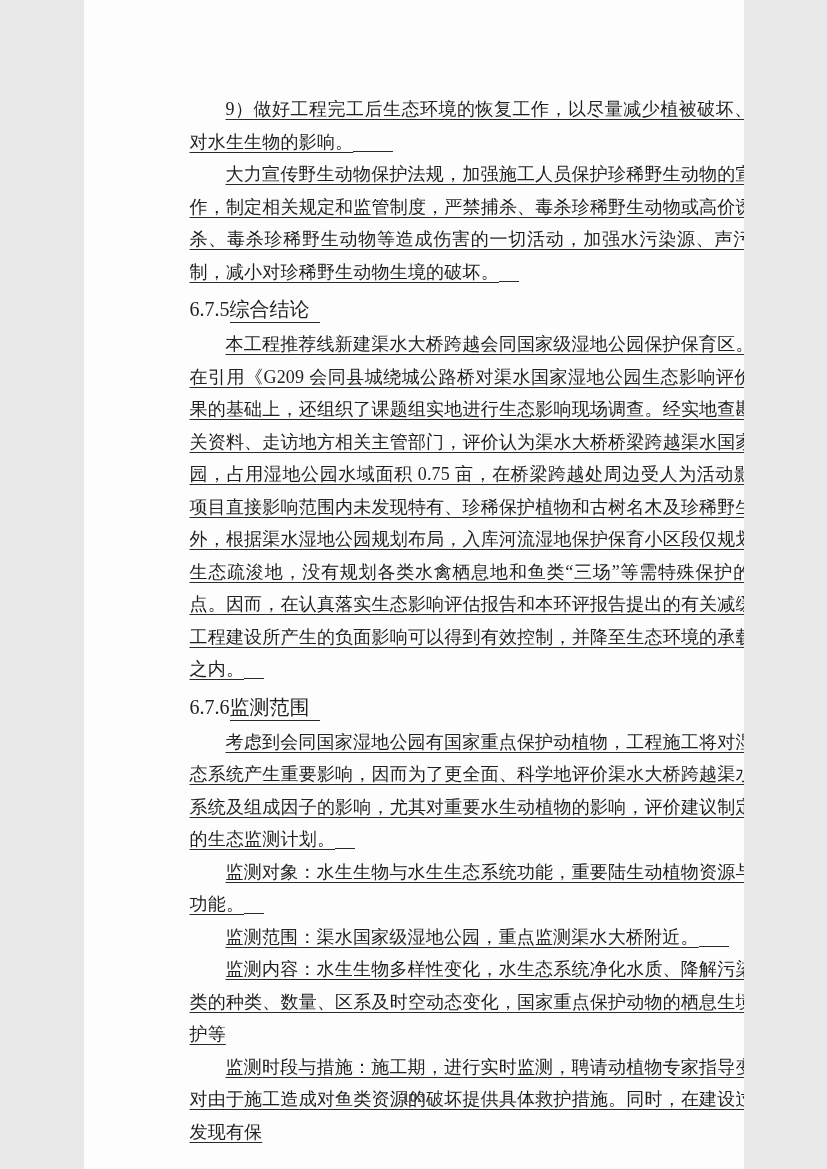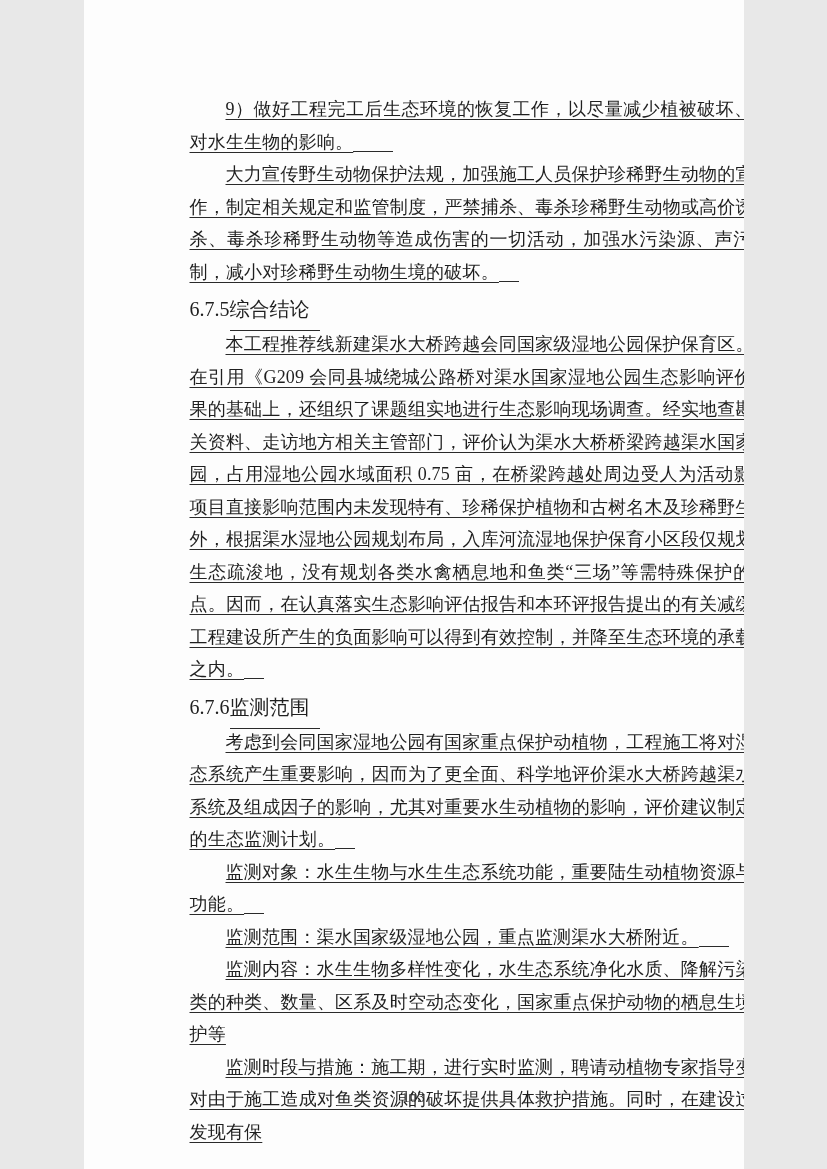--- a/index.html
+++ b/index.html
@@ -44,21 +44,21 @@
   .heading {
     margin:5px 0 2px 0;
     font-size:20px;
     line-height:33px;
     font-weight:normal;
   }
   .hnum { }
   .htitle {
     border-bottom:1px solid #2a2a2a;
     padding-right:10px;
-    padding-bottom:10px;
+    padding-bottom:2px;
   }
   .footer {
     position:absolute;
     left:0; right:0; top:1088px;
     text-align:center;
     font-size:15px;
     line-height:18px;
     color:#2a2a2a;
   }
 </style>

